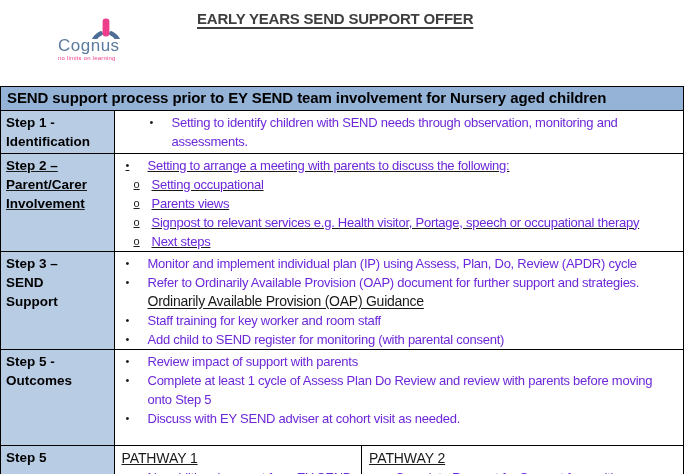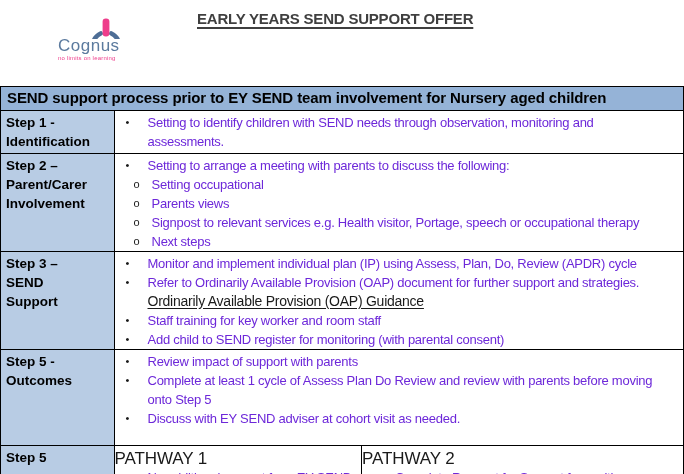--- a/index.html
+++ b/index.html
@@ -40,22 +40,22 @@
   }
   .t-row { display: flex; border-top: 1.5px solid #000; align-items: stretch; }
   .label-cell {
     width: 113.5px; flex: 0 0 113.5px; border-right: 1.5px solid #000;
     background: #b8cce4; padding: 2px 2px 0 5px;
     font-size: 13.5px; font-weight: bold; line-height: 19px; color: #000;
     white-space: pre-wrap;
   }
   .content-cell { flex: 1; padding: 2px 4px 0 0; min-width: 0; }
 
-  .row-step1 .content-cell, .row-step1 { min-height: 41.5px; }
-  .row-step2 { min-height: 95px; }
+  .row-step1 .content-cell, .row-step1 { min-height: 41.5px; gap: 24px; }
+  .row-step2 { min-height: 95px; text-decoration: underline; }
   .row-step3 { min-height: 93px; }
   .row-step4 { min-height: 96px; }
   .row-step5 { min-height: 80px; }
 
   .item { display: flex; line-height: 19px; }
   .item .marker {
     flex: 0 0 33px; font-size: 11px; line-height: 19px;
     padding-left: 11px; color: #1a1a1a;
   }
   .item.lvl2 .marker { flex: 0 0 37px; padding-left: 19px; }
@@ -65,21 +65,21 @@
   }
   .doc-link {
     font-size: 14px; line-height: 19px; letter-spacing: -0.25px;
     color: #1a1a1a; text-decoration: underline; text-underline-offset: 2px;
     cursor: pointer;
   }
 
   
   .pathway-cell { flex: 0 0 246.5px; padding: 3px 2px 0 0; min-width: 0; }
   .pathway-cell.second { flex: 1; border-left: 1.5px solid #000; }
-  .pathway-title { font-size: 17px; line-height: 19px; letter-spacing: -0.1px; }
+  .pathway-title { font-size: 14px; line-height: 19px; padding-left: 7px; letter-spacing: -0.1px; text-decoration: underline; }
 </style>
 </head>
 <body>
 
 <div class="page">
 
   <div class="doc-header">
     <div class="logo">
       <svg class="logo-mark" width="60" height="34" viewBox="0 0 60 34">
         <path d="M 35.4 28.5 A 13 13 0 1 1 24.6 28.5" fill="none" stroke="#4e6e96" stroke-width="4.6" stroke-linecap="round"></path>

